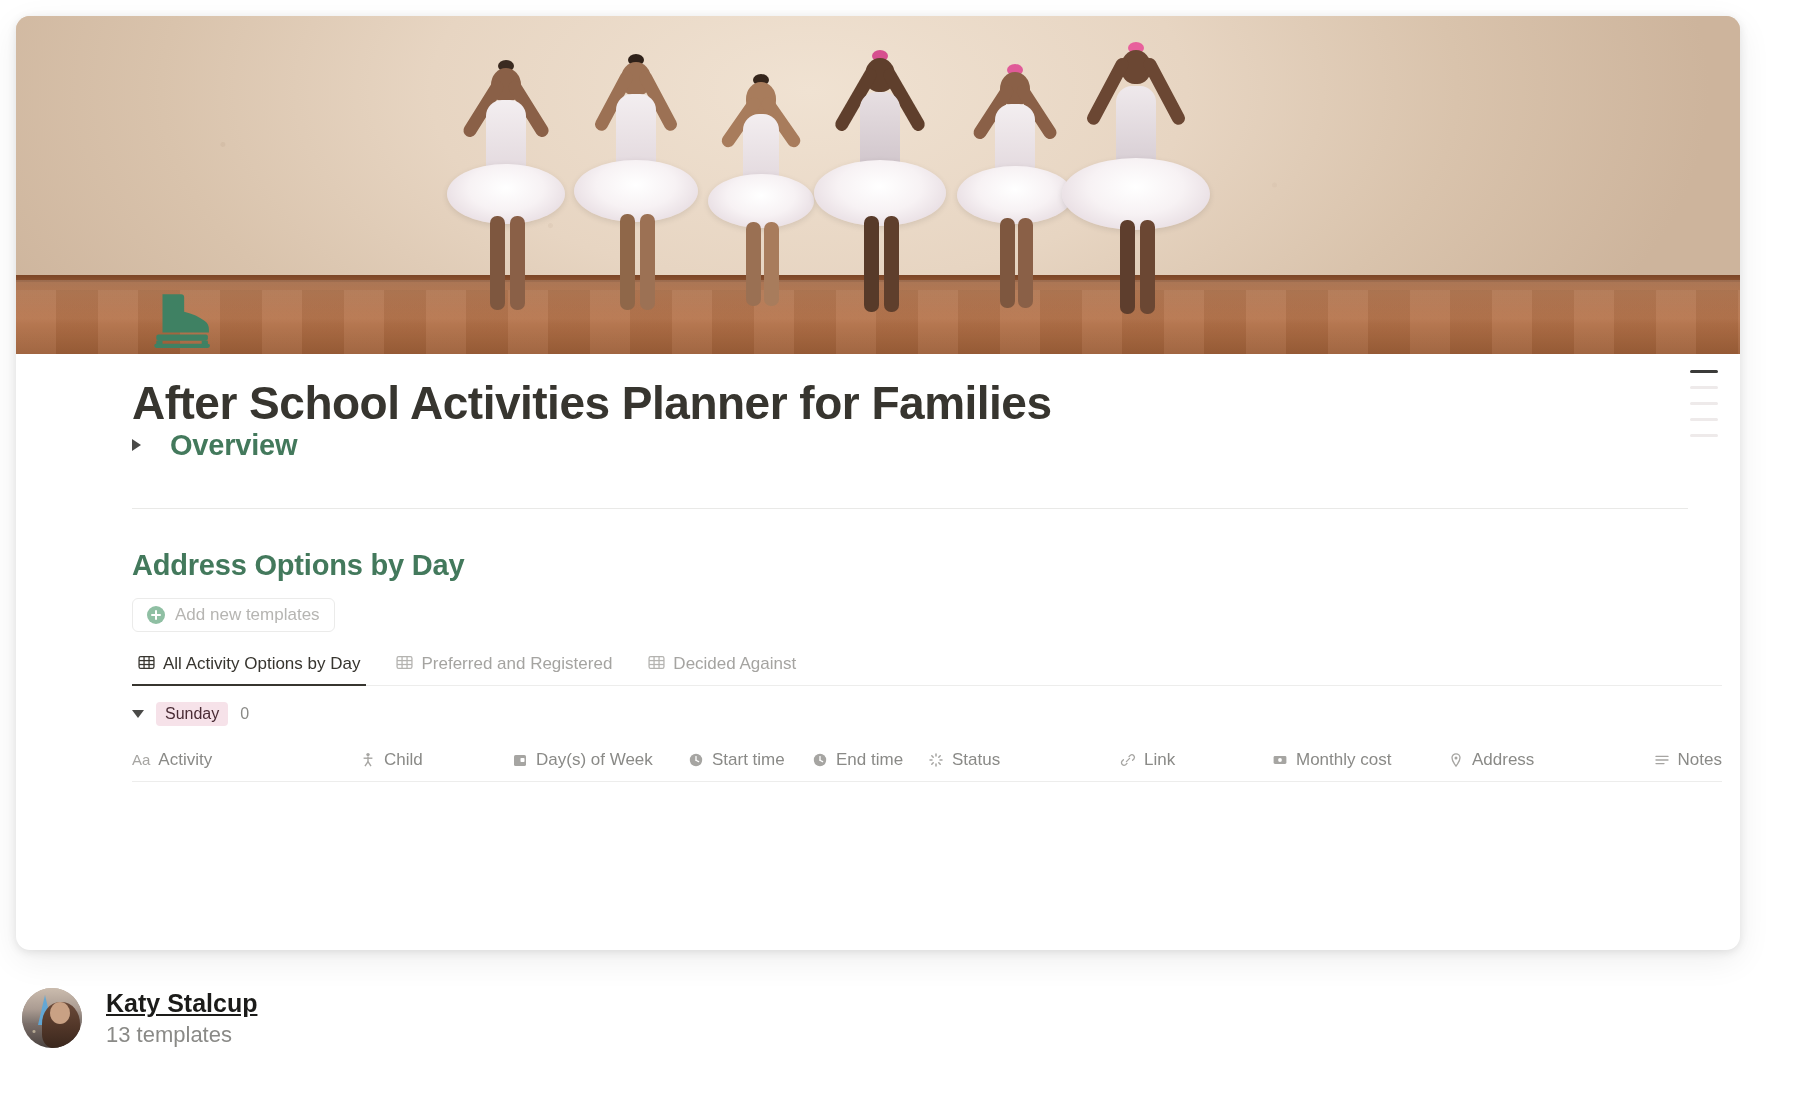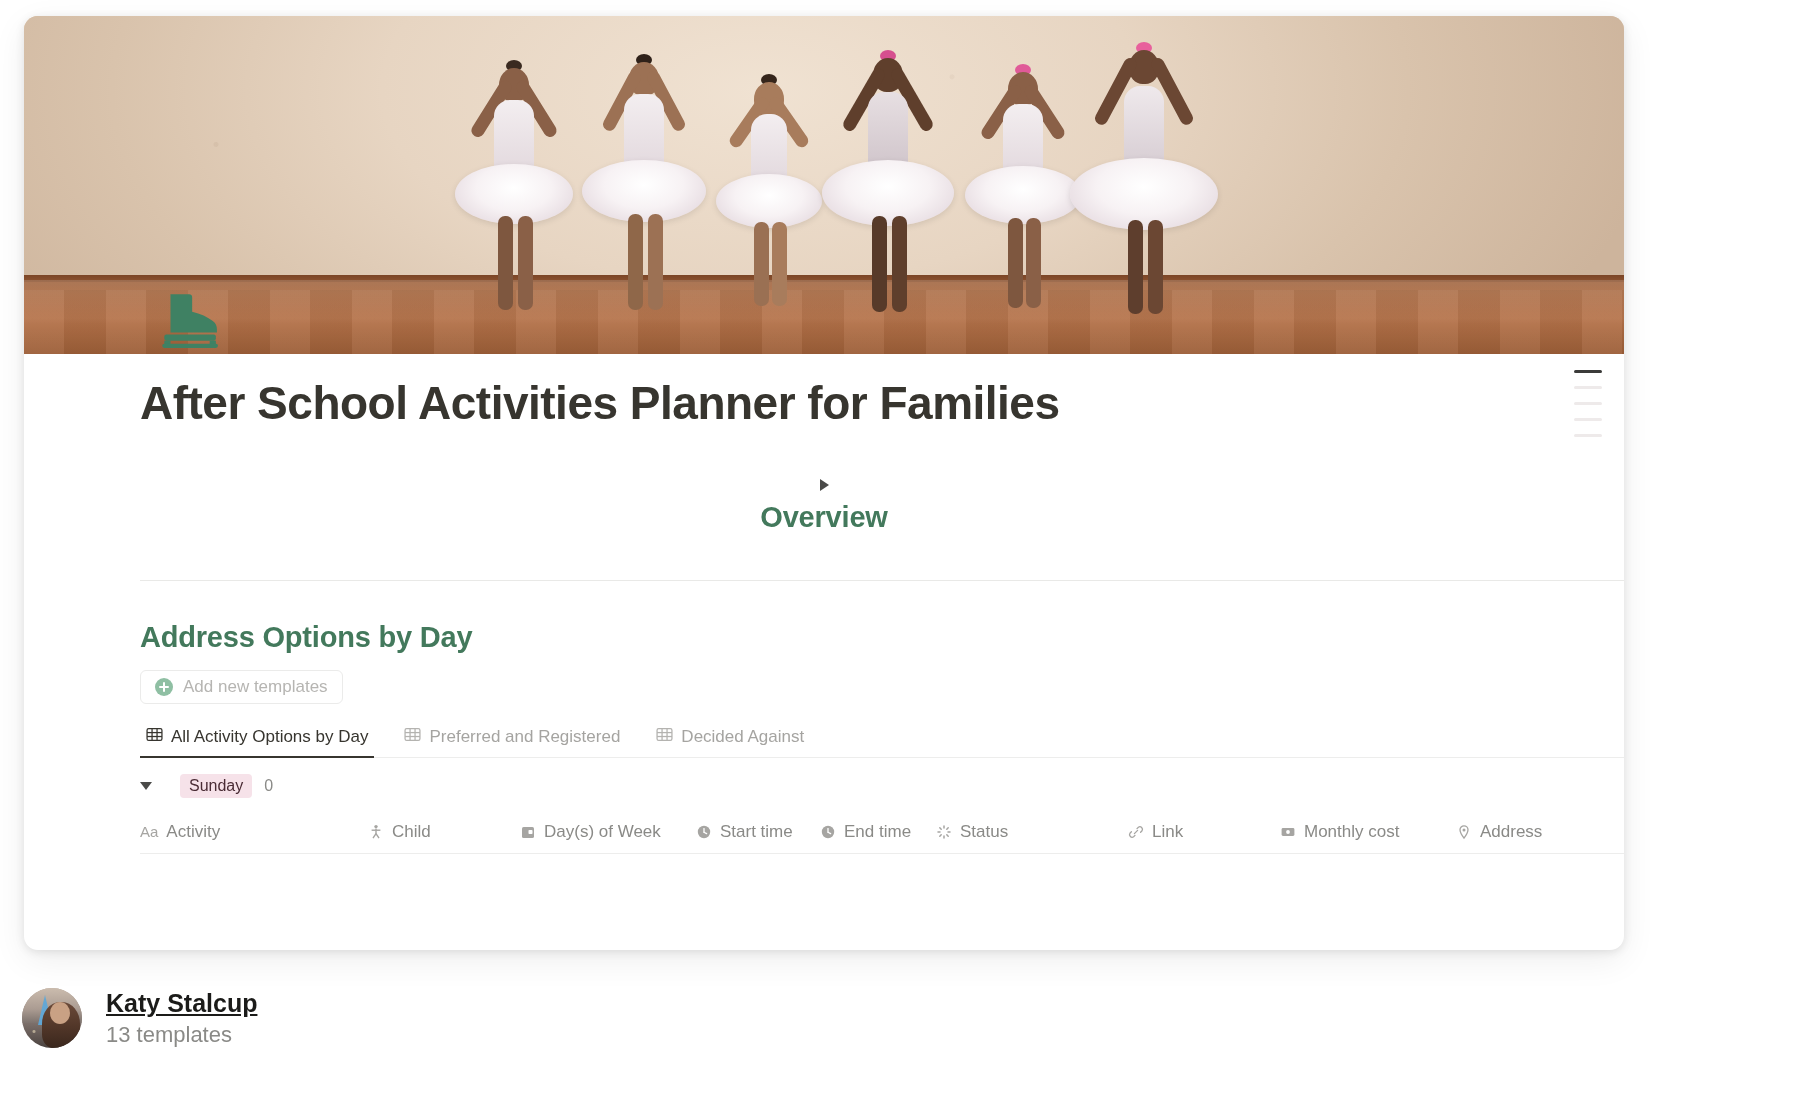--- a/index.html
+++ b/index.html
@@ -10,23 +10,23 @@
     height: 1120px;
     background: #ffffff;
     font-family: "Liberation Sans", sans-serif;
     overflow: hidden;
     position: relative;
   }
 
   
   .page-card {
     position: absolute;
-    left: 24px;
+    left: 16px;
     top: 16px;
-    width: 1600px;
+    width: 1724px;
     height: 934px;
     background: #ffffff;
     border-radius: 14px;
     box-shadow: 0 2px 10px rgba(0,0,0,0.10), 0 10px 34px rgba(0,0,0,0.07);
     overflow: hidden;
   }
 
   
   .cover {
     position: absolute;
@@ -121,25 +121,23 @@
   .page-title {
     margin-top: 24px;
     font-size: 46px;
     font-weight: bold;
     color: #37352f;
     letter-spacing: -0.5px;
     line-height: 1.1;
   }
 
   .toggle-heading {
-    margin-top: 50px;
     display: flex;
     align-items: center;
-    gap: 10px;
-    flex-direction: column;
+    gap: 29px;
   }
   .toggle-arrow {
     width: 0; height: 0;
     border-left: 9px solid #4a4a48;
     border-top: 6px solid transparent;
     border-bottom: 6px solid transparent;
   }
   .toggle-label {
     font-size: 29px;
     font-weight: bold;
@@ -190,21 +188,21 @@
   
   .tabs {
     margin-top: 18px;
     display: flex;
     align-items: flex-end;
     gap: 24px;
     border-bottom: 1px solid #ededec;
     width: 1590px;
   }
   .tab {
-    display: flex; align-items: flex-end; gap: 8px;
+    display: flex; align-items: center; gap: 8px;
     padding: 4px 6px 10px 6px;
     cursor: pointer;
     position: relative;
     white-space: nowrap;
   }
   .tab-label { font-size: 17px; color: #a5a4a1; }
   .tab.active .tab-label { color: #37352f; }
   .tab.active::after {
     content: ""; position: absolute; left: 0; right: 0; bottom: -1px;
     height: 2px; background: #37352f;
@@ -223,21 +221,20 @@
     border-top: 8px solid #4a4a48;
     border-left: 6px solid transparent;
     border-right: 6px solid transparent;
   }
   .group-badge {
     background: #f6e2e9;
     color: #4a2c35;
     font-size: 16px;
     padding: 3px 9px;
     border-radius: 4px;
-    margin-left: 16px;
   }
   .group-count { font-size: 16px; color: #8a8a87; }
 
   
   .table-head {
     margin-top: 24px;
     display: flex;
     align-items: center;
     border-bottom: 1px solid #ededec;
     padding-bottom: 11px;

